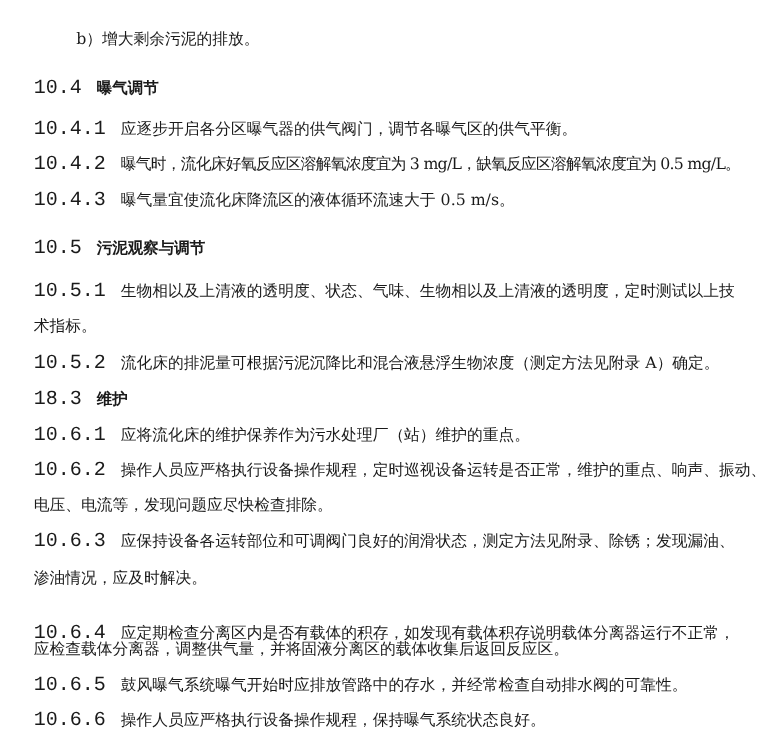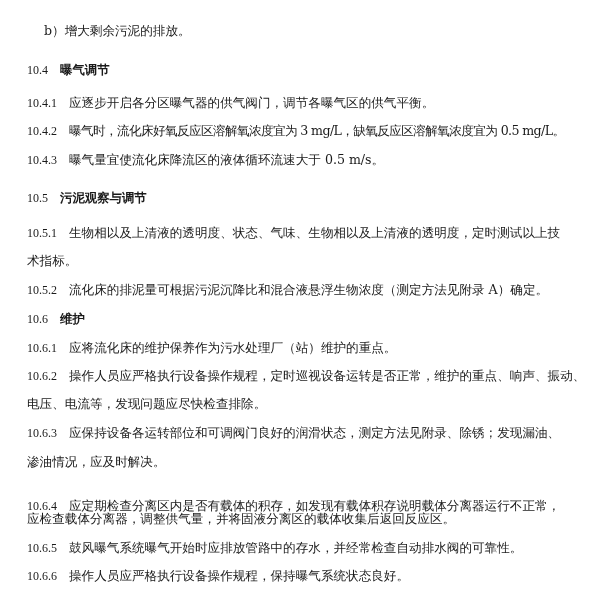--- a/index.html
+++ b/index.html
@@ -1,22 +1,22 @@
 <!DOCTYPE html>
 <html><head>
 <meta charset="utf-8">
 <style>
   html, body { margin: 0; padding: 0; background: #ffffff; }
   body { width: 609px; height: 603px; overflow: hidden; position: relative;
          font-family: "DejaVu Serif", "Liberation Serif", serif; color: #1a1a1a; }
   .line { position: absolute; left: 27px; white-space: nowrap; font-size: 12.6px; line-height: 16px; }
-  .line .num { font-family: Liberation Serif, serif; font-size: 12px; display: inline-block; text-align: center; }
+  .line .num { font-family: Liberation Mono, monospace; font-size: 16px; display: inline-block; text-align: center; }
   .line .sp { display: inline-block; width: 12px; }
   .heading .txt { font-family: Liberation Serif, serif; font-weight: bold; font-size: 12.4px; }
-  .indent { left: 44px; }
+  .indent { left: 61px; }
 </style>
 </head>
 <body>
 
 <div>
   <div class="line indent" style="top:23px"><span>b）增大剩余污泥的排放。</span></div>
 
   <div class="line heading" style="top:62px"><span class="num">10.4</span><span class="sp"></span><span class="txt">曝气调节</span></div>
 
   <div class="line" style="top:95px"><span class="num">10.4.1</span><span class="sp"></span><span>应逐步开启各分区曝气器的供气阀门，调节各曝气区的供气平衡。</span></div>
@@ -25,21 +25,21 @@
 
   <div class="line" style="top:152px"><span class="num">10.4.3</span><span class="sp"></span><span>曝气量宜使流化床降流区的液体循环流速大于 0.5 m/s。</span></div>
 
   <div class="line heading" style="top:190px"><span class="num">10.5</span><span class="sp"></span><span class="txt">污泥观察与调节</span></div>
 
   <div class="line" style="top:225px"><span class="num">10.5.1</span><span class="sp"></span><span>生物相以及上清液的透明度、状态、气味、生物相以及上清液的透明度，定时测试以上技</span></div>
   <div class="line" style="top:253px"><span>术指标。</span></div>
 
   <div class="line" style="top:282px"><span class="num">10.5.2</span><span class="sp"></span><span>流化床的排泥量可根据污泥沉降比和混合液悬浮生物浓度（测定方法见附录 A）确定。</span></div>
 
-  <div class="line heading" style="top:311px"><span class="num">10.6</span><span class="sp"></span><span class="txt">维护</span></div>
+  <div class="line heading" style="top:311px"><span class="num">18.3</span><span class="sp"></span><span class="txt">维护</span></div>
 
   <div class="line" style="top:340px"><span class="num">10.6.1</span><span class="sp"></span><span>应将流化床的维护保养作为污水处理厂（站）维护的重点。</span></div>
 
   <div class="line" style="top:368px"><span class="num">10.6.2</span><span class="sp"></span><span>操作人员应严格执行设备操作规程，定时巡视设备运转是否正常，维护的重点、响声、振动、</span></div>
   <div class="line" style="top:396px"><span>电压、电流等，发现问题应尽快检查排除。</span></div>
 
   <div class="line" style="top:425px"><span class="num">10.6.3</span><span class="sp"></span><span>应保持设备各运转部位和可调阀门良好的润滑状态，测定方法见附录、除锈；发现漏油、</span></div>
   <div class="line" style="top:454px"><span>渗油情况，应及时解决。</span></div>
 
   <div class="line" style="top:498px"><span class="num">10.6.4</span><span class="sp"></span><span>应定期检查分离区内是否有载体的积存，如发现有载体积存说明载体分离器运行不正常，</span></div>

